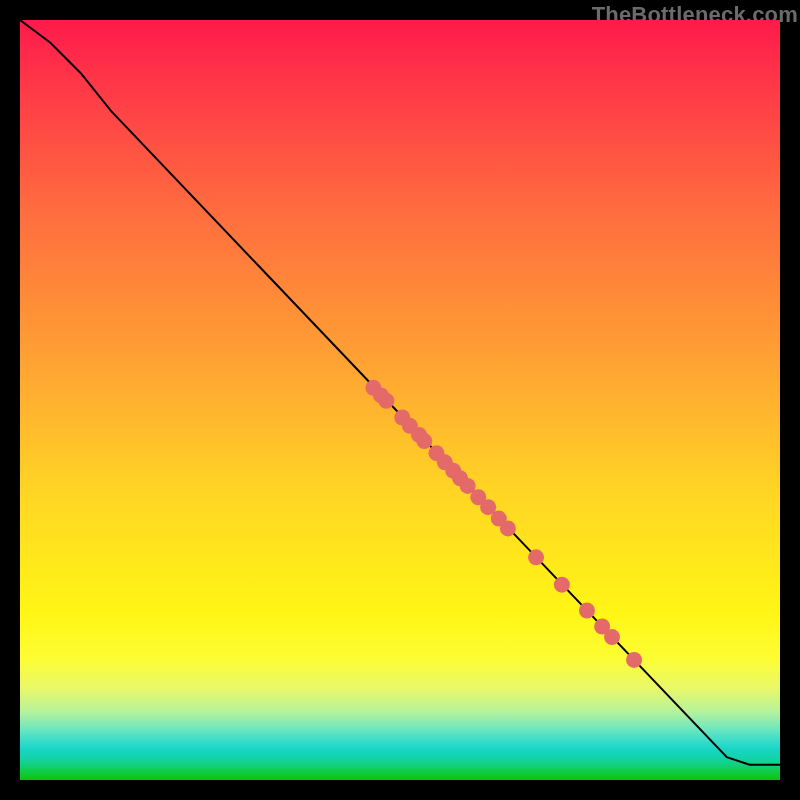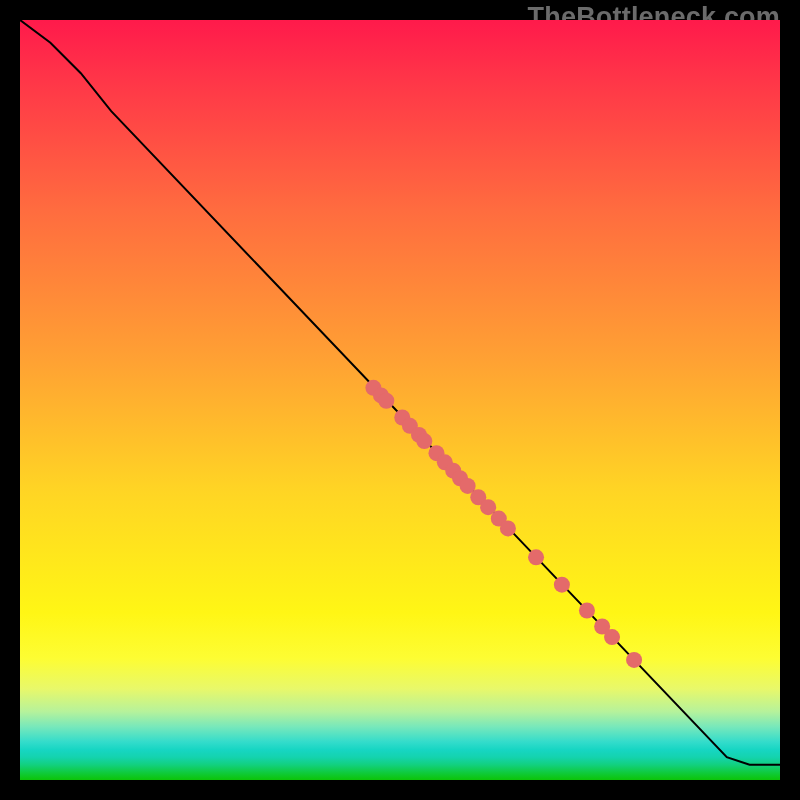--- a/index.html
+++ b/index.html
@@ -54,22 +54,22 @@
   .curve-svg {
     position: absolute;
     left: 0;
     top: 0;
     width: 100%;
     height: 100%;
   }
   .watermark {
     position: absolute;
     top: 2px;
-    right: 20px;
-    font-size: 27px;
+    right: 2px;
+    font-size: 22px;
     font-weight: 600;
     color: #6b6b6b;
     letter-spacing: 0.2px;
     user-select: none;
   }
 </style>
 </head>
 <body>
 
 <div class="stage">

